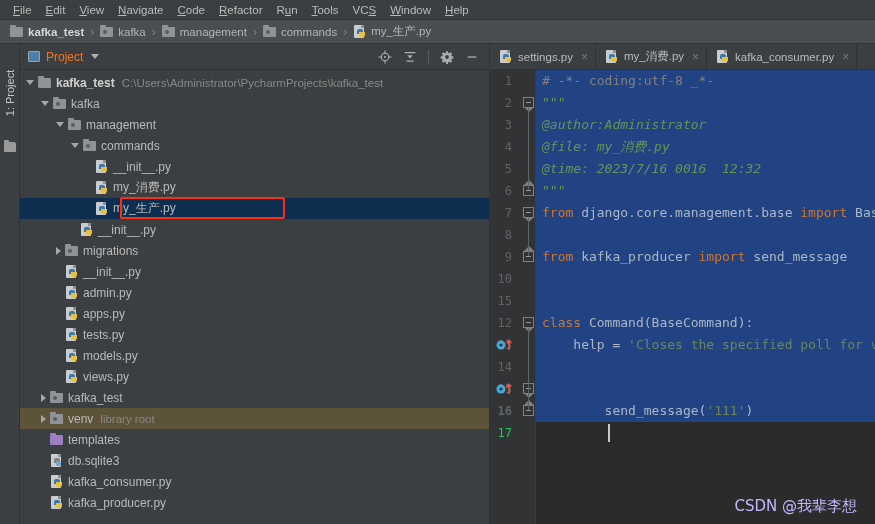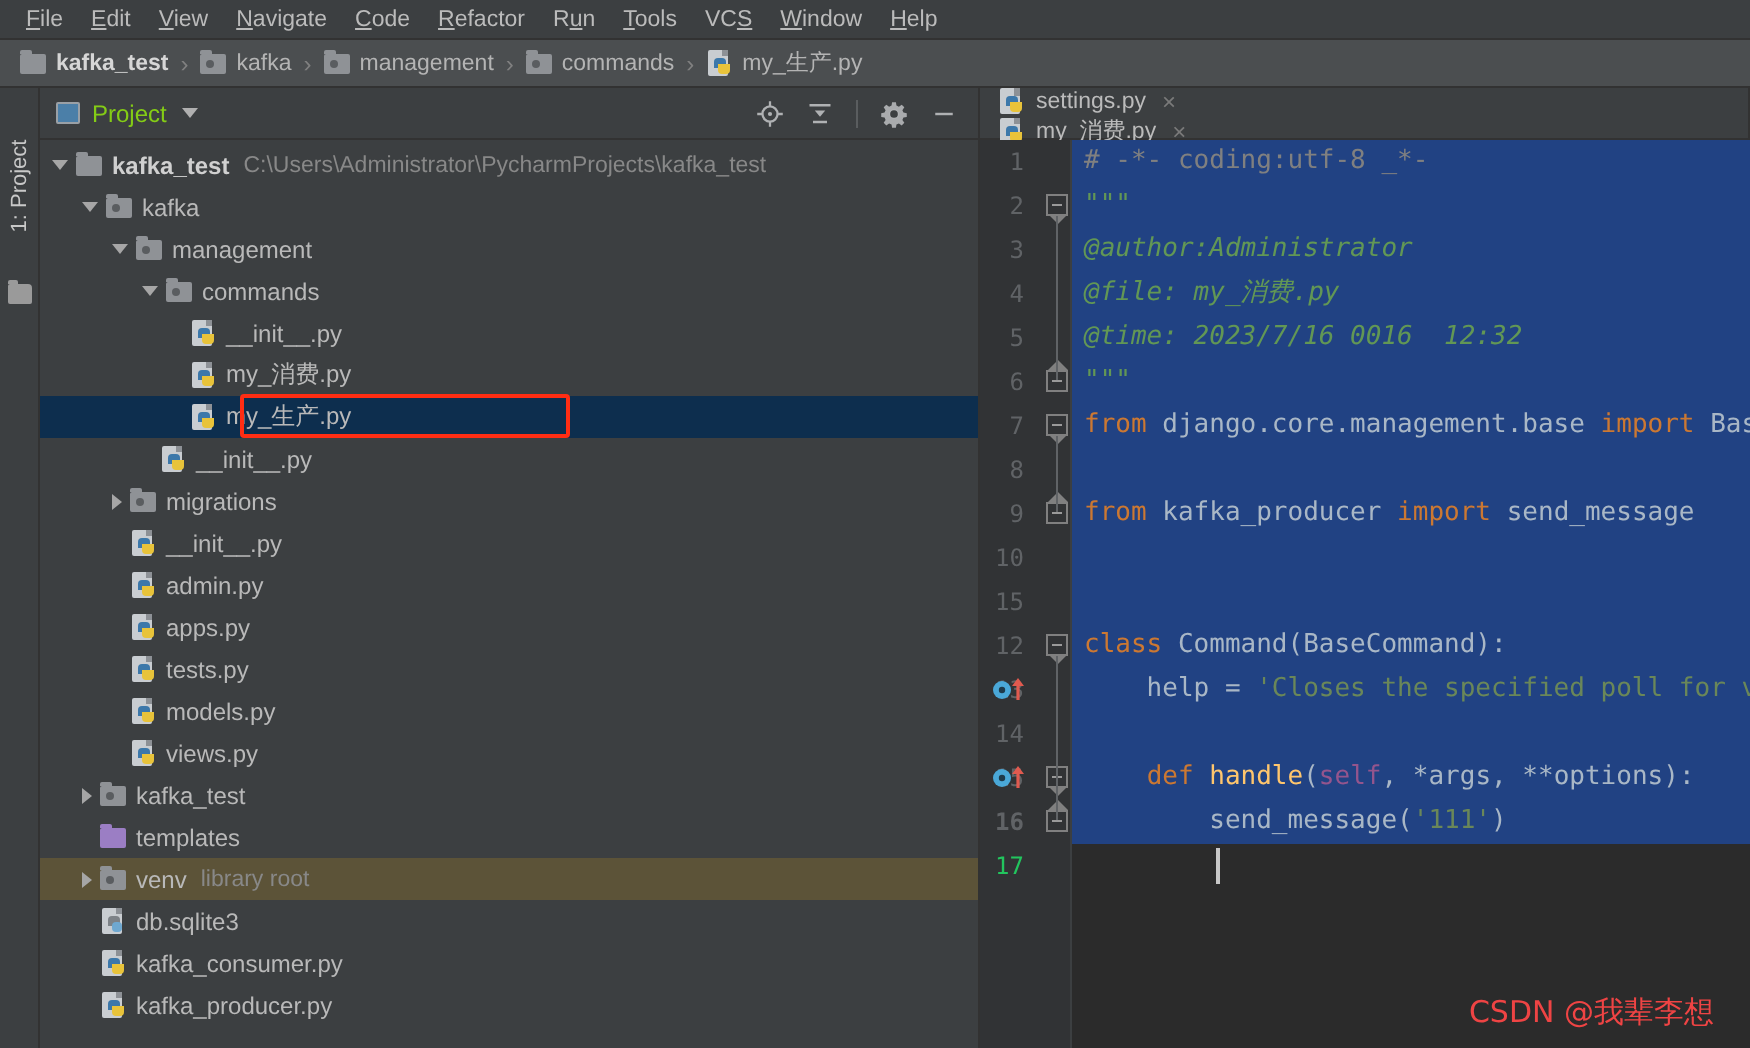--- a/index.html
+++ b/index.html
@@ -63,21 +63,21 @@
   }
   .panel-header {
     height:26px; display:flex; align-items:center; padding:0 6px 0 8px;
     border-bottom:1px solid #323232; background:#3c3f41;
   }
   .panel-title { display:flex; align-items:center; gap:6px; }
   .proj-icon {
     width:12px; height:11px; border:1.5px solid #9aa0a6; border-radius:1px;
     background:#4b7fa8; display:inline-block;
   }
-  .panel-title-text { font-size:12px; color:#84cc16; }
+  .panel-title-text { font-size:12px; color:#f97316; }
   .caret-dn {
     width:0;height:0;border-left:4px solid transparent;border-right:4px solid transparent;
     border-top:5px solid #b0b0b0; margin-left:2px;
   }
   .panel-tools { margin-left:auto; display:flex; align-items:center; gap:11px; padding-right:4px;}
   .tool-ico { width:14px; height:14px; display:block; }
   .tool-div { width:1px; height:14px; background:#5a5d5f; }
 
   .tree {
     flex:1; overflow:hidden; padding-top:2px; position:relative;
@@ -144,21 +144,21 @@
   .dbic .pb { background:#7d8287; }
   .dbic .py { background:#6fa8d0; border-radius:2px; width:5px; height:5px; left:6px; top:7px;}
 
   .red-box {
     position:absolute; border:2px solid #ff2d13; border-radius:2px;
     pointer-events:none;
   }
 
   
   .editor { flex:1; display:flex; flex-direction:column; background:#2b2b2b; min-width:0; }
-  .tabbar { height:26px; display:flex; background:#3c3f41; border-bottom:1px solid #323232;flex-direction:column; }
+  .tabbar { height:26px; display:flex; background:#3c3f41; border-bottom:1px solid #323232; }
   .tab {
     display:flex; align-items:center; gap:5px; padding:0 7px 0 9px;
     font-size:11.5px; color:#bbbbbb; border-right:1px solid #323232;
     white-space:nowrap; position:relative;
   }
   .tab .x { color:#7a7a7a; font-size:12px; margin-left:3px; }
 
   .code-area { flex:1; display:flex; position:relative; overflow:hidden; }
   .gutter {
     width:46px; flex:0 0 46px; background:#313335; position:relative;
@@ -205,21 +205,21 @@
   .doc { color:#629755; font-style:italic; }
   .str { color:#6a8759; }
   .ident { color:#a9b7c6; }
   .self { color:#94558d; }
   .fn  { color:#ffc66d; }
   .caret {
     position:absolute; width:2px; background:#c8c8c8;
   }
   .watermark {
     position:absolute; right:18px; bottom:8px;
-    font-size:15px; color:#ef4444; white-space:nowrap;
+    font-size:15px; color:#c4b5fd; white-space:nowrap;
     font-family:"DejaVu Sans", sans-serif;
   }
 </style>
 </head>
 <body>
 
 <div id="app">
 
   <div class="menubar" id="menubar">
       <div class="menu-item"><span class="mn">F</span>ile</div>
@@ -449,34 +449,34 @@
             </span>
             <span class="label">views.py</span>
           </div>
           <div class="row" style="padding-left: 21px;">
             <span class="arrow "></span>
             <span class="ic">
               <span class="folder-m"></span>
             </span>
             <span class="label">kafka_test</span>
           </div>
-          <div class="row" style="padding-left: 21px;">
-            <span class="arrow none"></span>
-            <span class="ic">
-              <span class="folder-p"></span>
-            </span>
-            <span class="label">templates</span>
-          </div>
           <div class="row hl" style="padding-left: 21px;">
             <span class="arrow "></span>
             <span class="ic">
               <span class="folder-m"></span>
             </span>
             <span class="label">venv</span>
             <span class="sub">library root</span>
+          </div>
+          <div class="row" style="padding-left: 21px;">
+            <span class="arrow none"></span>
+            <span class="ic">
+              <span class="folder-p"></span>
+            </span>
+            <span class="label">templates</span>
           </div>
           <div class="row" style="padding-left: 21px;">
             <span class="arrow none"></span>
             <span class="pyic dbic">
               <span class="page"></span>
               <span class="fold"></span>
               <span class="pb"></span>
               <span class="py"></span>
             </span>
             <span class="label">db.sqlite3</span>
@@ -591,21 +591,20 @@
             <div class="cline" style="position: absolute; top: 88px; left: 0px; right: 0px;"><span class="doc">@time: 2023/7/16 0016  12:32</span></div>
             <div class="cline" style="position: absolute; top: 110px; left: 0px; right: 0px;"><span class="doc">"""</span></div>
             <div class="cline" style="position: absolute; top: 132px; left: 0px; right: 0px;"><span class="kw">from</span><span class="ident"> django.core.management.base </span><span class="kw">import</span><span class="ident"> BaseCommand</span></div>
             <div class="cline" style="position: absolute; top: 154px; left: 0px; right: 0px;"></div>
             <div class="cline" style="position: absolute; top: 176px; left: 0px; right: 0px;"><span class="kw">from</span><span class="ident"> kafka_producer </span><span class="kw">import</span><span class="ident"> send_message</span></div>
             <div class="cline" style="position: absolute; top: 198px; left: 0px; right: 0px;"></div>
             <div class="cline" style="position: absolute; top: 220px; left: 0px; right: 0px;"></div>
             <div class="cline" style="position: absolute; top: 242px; left: 0px; right: 0px;"><span class="kw">class</span><span class="ident"> Command(BaseCommand):</span></div>
             <div class="cline" style="position: absolute; top: 264px; left: 0px; right: 0px;"><span class="ident">    help = </span><span class="str">'Closes the specified poll for voting'</span></div>
             <div class="cline" style="position: absolute; top: 286px; left: 0px; right: 0px;"></div>
-            <div class="cline" style="position: absolute; top: 308px; left: 0px; right: 0px;"><span class="ident">    </span><span class="kw">def</span><span class="ident"> </span><span class="fn">handle</span><span class="ident">(</span><span class="self">self</span><span class="ident">, *args, **options):</span></div>
             <div class="cline" style="position: absolute; top: 330px; left: 0px; right: 0px;"><span class="ident">        send_message(</span><span class="str">'111'</span><span class="ident">)</span></div>
             <div class="cline" style="position: absolute; top: 352px; left: 0px; right: 0px;"></div>
             <div class="caret" style="left: 72px; top: 354px; height: 18px;"></div>
             <div class="watermark">CSDN @我辈李想</div>
           </div>
       </div>
     </div>
   </div>
 </div>
 

